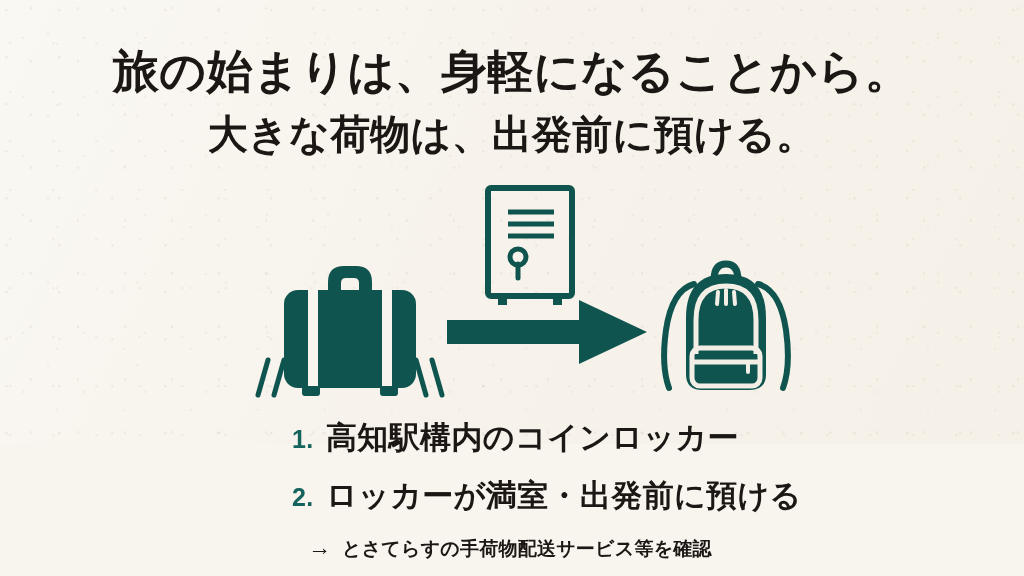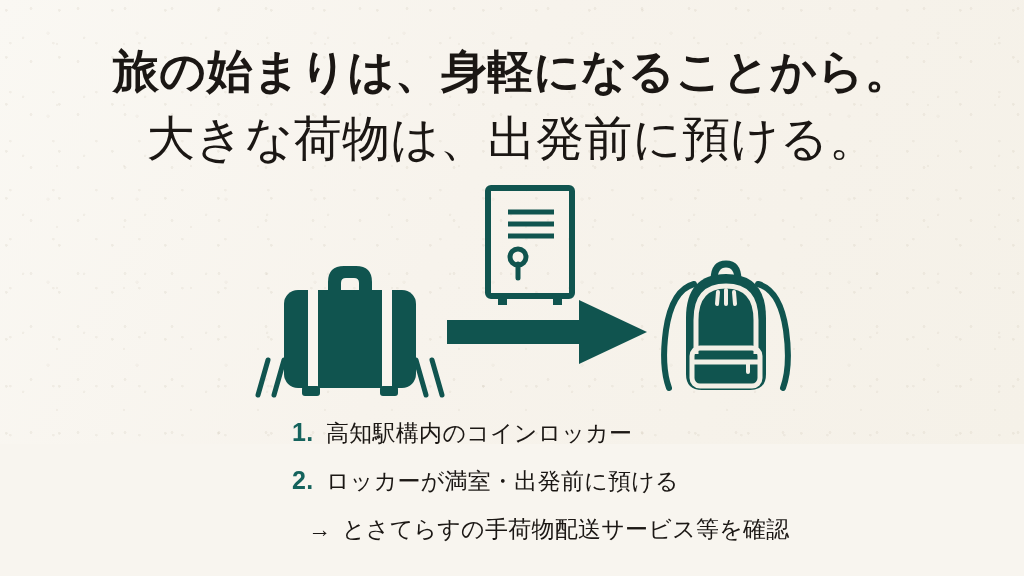--- a/index.html
+++ b/index.html
@@ -43,22 +43,22 @@
   }
   .headline-line1 {
     font-size: 46px;
     font-weight: 700;
     letter-spacing: 0.005em;
     color: #1b1714;
     line-height: 1.18;
     white-space: nowrap;
   }
   .headline-line2 {
-    font-size: 48px;
-    font-weight: 400;
+    font-size: 40px;
+    font-weight: 700;
     letter-spacing: 0.005em;
     color: #1b1714;
     line-height: 1.2;
     margin-top: 12px;
     white-space: nowrap;
   }
 
   
   .illustration {
     position: absolute;
@@ -94,44 +94,44 @@
     flex: 0 0 auto;
     width: 34px;
     color: #15635d;
     font-size: 25px;
     font-weight: 700;
     letter-spacing: 0.01em;
   }
   .list-text {
     flex: 1 1 auto;
     color: #1b1714;
-    font-size: 23px;
-    font-weight: 400;
+    font-size: 31px;
+    font-weight: 700;
     letter-spacing: 0.012em;
     line-height: 1.28;
   }
   .sub-row {
     display: flex;
     align-items: baseline;
     margin-top: 4px;
     padding-left: 16px;
   }
   .sub-arrow {
     flex: 0 0 auto;
     width: 34px;
     color: #1b1714;
     font-size: 23px;
     font-weight: 500;
     line-height: 1.28;
   }
   .sub-text {
     flex: 1 1 auto;
     color: #1b1714;
-    font-size: 23px;
-    font-weight: 400;
+    font-size: 19px;
+    font-weight: 700;
     letter-spacing: 0.012em;
     line-height: 1.28;
   }
 </style>
 </head>
 <body>
 
 <div class="slide">
 
   <div class="headline-block">

